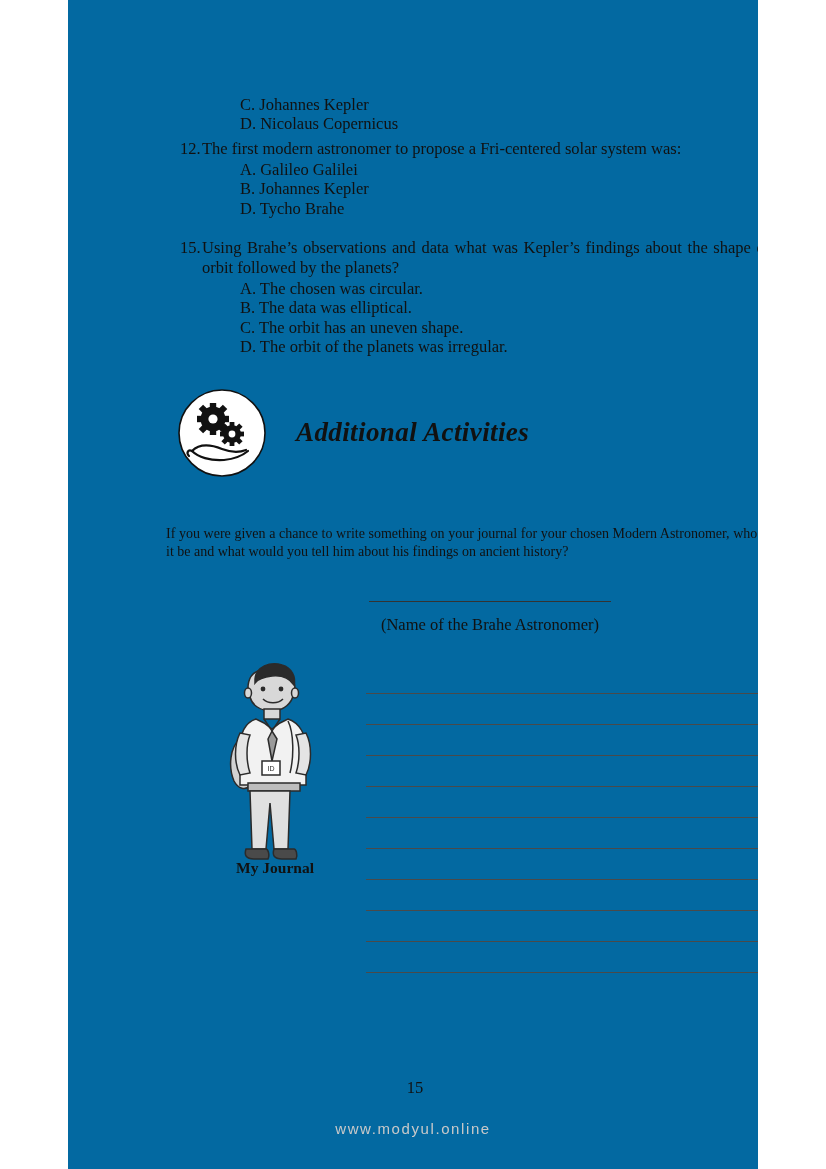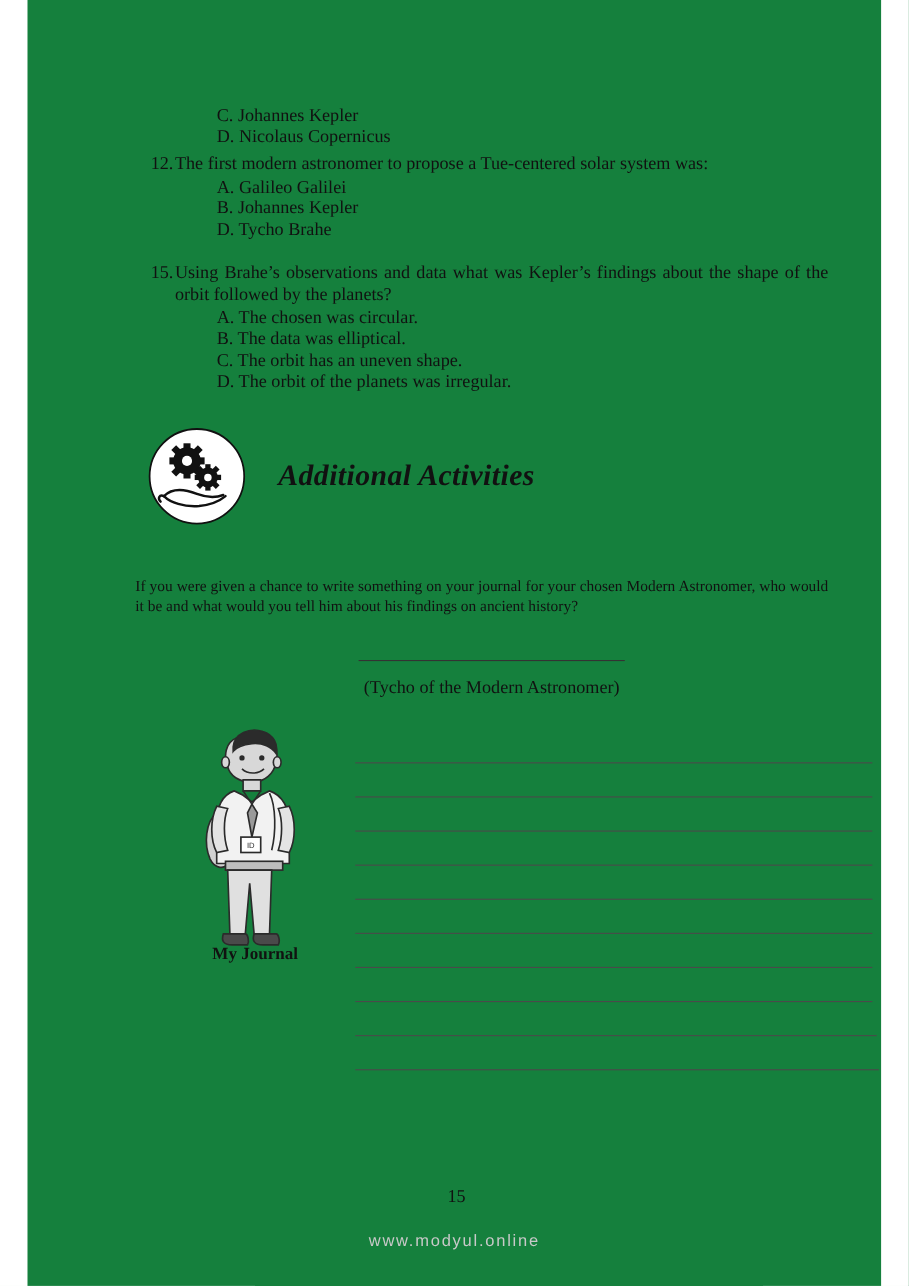--- a/index.html
+++ b/index.html
@@ -6,24 +6,24 @@
     margin: 0;
     padding: 0;
     background: #ffffff;
   }
   body {
     font-family: "Liberation Serif", serif;
     color: #111111;
   }
   .page {
     position: relative;
-    width: 776px;
+    width: 690px;
     height: 1169px;
     margin: 0 auto;
-    background: #15803d;
+    background: #0369a1;
     overflow: hidden;
   }
   .content {
     position: absolute;
     left: 98px;
     top: 96px;
     width: 630px;
   }
 
   
@@ -174,21 +174,21 @@
 
   <div class="content">
 
     <div>
       <div class="choice-line">C. Johannes Kepler</div>
       <div class="choice-line">D. Nicolaus Copernicus</div>
     </div>
 
     <div class="q-item">
       <div class="q-num">12.</div>
-      <div class="q-text">The first modern astronomer to propose a Tue-centered solar system was:</div>
+      <div class="q-text">The first modern astronomer to propose a Fri-centered solar system was:</div>
     </div>
     <div class="choices">
       <div class="choice-line">A. Galileo Galilei</div>
       <div class="choice-line">B. Johannes Kepler</div>
       <div class="choice-line">D. Tycho Brahe</div>
     </div>
 
     <div class="gap-sm"></div>
 
     <div class="q-item">
@@ -242,21 +242,21 @@
           <path d="M16 64 C12 62, 10 66, 13 69" fill="none" stroke="#111111" stroke-width="2.2" stroke-linecap="round"></path>
         </svg>
       </div>
       <div class="section-title">Additional Activities</div>
     </div>
 
     <div class="prompt">If you were given a chance to write something on your journal for your chosen Modern Astronomer, who would it be and what would you tell him about his findings on ancient history?</div>
 
     <div class="name-area">
       <div class="name-rule"></div>
-      <div class="name-caption">(Tycho of the Modern Astronomer)</div>
+      <div class="name-caption">(Name of the Brahe Astronomer)</div>
     </div>
 
     <div class="journal">
       <div class="journal-figure">
         <svg viewBox="0 0 150 220" width="150" height="220" aria-hidden="true">
           <g stroke="#2b2b2b" stroke-width="1.5" fill="#e8e8e8">
 
             <path d="M40 86 C30 94, 28 114, 34 128 C38 136, 46 138, 50 132 L52 100 Z" fill="#d2d2d2"></path>
 
             <path d="M58 18 C48 22, 46 34, 50 44 C52 52, 60 58, 72 58 C84 58, 92 50, 94 40 C97 28, 92 18, 80 15 C72 13, 64 14, 58 18 Z" fill="#d8d8d8"></path>

